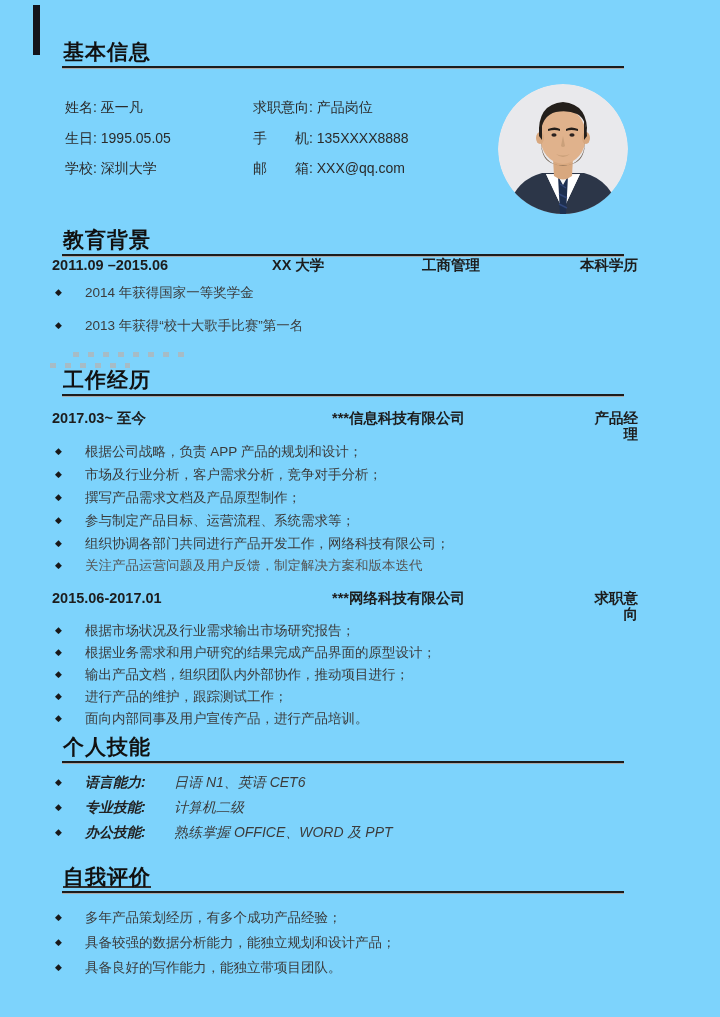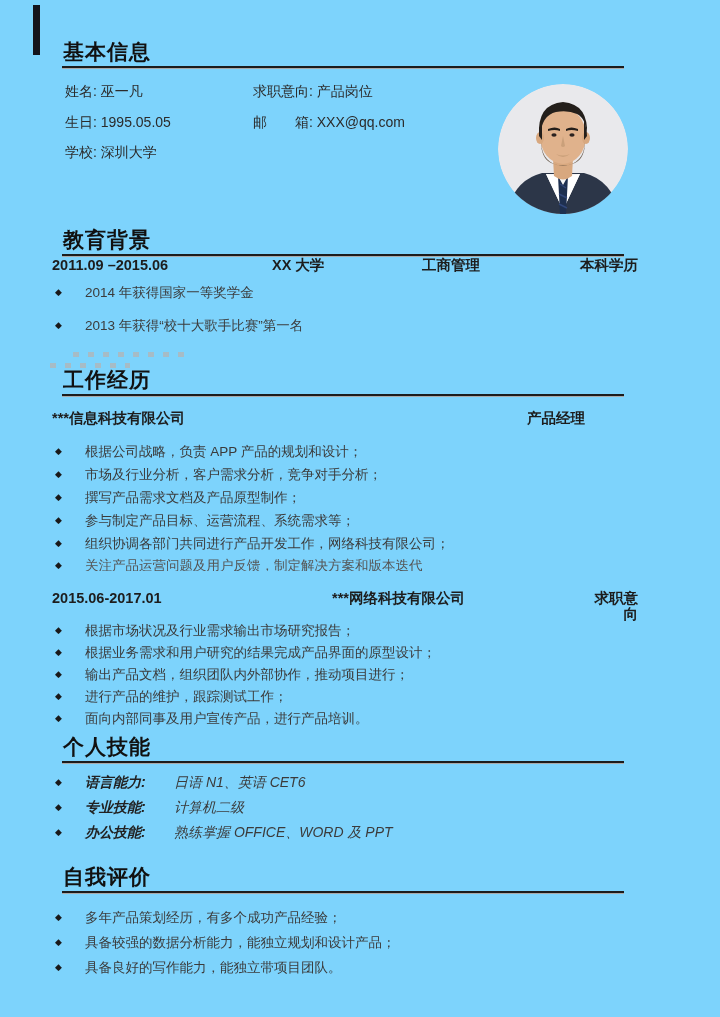--- a/index.html
+++ b/index.html
@@ -9,21 +9,21 @@
     font-family:"Liberation Sans","DejaVu Sans",sans-serif; color:#2e2e2e; overflow:hidden;
   }
   .caret-bar { position:absolute; left:33px; top:5px; width:7px; height:50px; background:#14141c; }
 
   
   .sec { position:absolute; left:62px; width:562px; }
   .sec h2 { font-size:21px; line-height:23px; font-weight:700; color:#111; letter-spacing:1px; margin:0 0 3px 1px; }
   .rule { height:3px; background:linear-gradient(#1c1c1c 0 70%, #a9a9a9 70% 100%); }
 
   
-  .contact-col { position:absolute; top:84px; }
+  .contact-col { position:absolute; top:100px; }
   .contact-col.left  { left:65px;  }
   .contact-col.right { left:253px; }
   .c-row { height:30.5px; font-size:14px; line-height:15px; color:#2b2b2b; white-space:pre; }
   .c-label { color:#2b2b2b; }
   .c-value { color:#2b2b2b; }
 
   
   .photo { position:absolute; left:498px; top:84px; width:130px; height:130px; border-radius:50%; overflow:hidden; }
 
   
@@ -68,20 +68,21 @@
       <div class="c-row"><span class="c-label">姓名: </span><span class="c-value">巫一凡</span></div>
 
       <div class="c-row"><span class="c-label">生日: </span><span class="c-value">1995.05.05</span></div>
 
       <div class="c-row"><span class="c-label">学校: </span><span class="c-value">深圳大学</span></div>
     </div>
   <div class="contact-col right">
 
       <div class="c-row"><span class="c-label">求职意向: </span><span class="c-value">产品岗位</span></div>
 
+      <div class="c-row"><span class="c-label">手　　机: </span><span class="c-value">135XXXX8888</span></div>
 
       <div class="c-row"><span class="c-label">邮　　箱: </span><span class="c-value">XXX@qq.com</span></div>
     </div>
 
   <div class="photo">
     <svg width="130" height="130" viewBox="0 0 130 130">
       <circle cx="65" cy="65" r="65" fill="#e9e9ec"></circle>
 
       <path d="M8,130 Q16,96 44,89 L86,89 Q114,96 122,130 Z" fill="#2c3648"></path>
 
@@ -144,20 +145,21 @@
 
   <div class="remnant" style="left:73px; top:352px; width:118px;"></div>
   <div class="remnant" style="left:50px; top:363px; width:80px;"></div>
 
   <div class="sec" style="top:368px;">
     <h2>工作经历</h2>
     <div class="rule"></div>
   </div>
 
   <div class="head-row job-row" style="top:410px;">
+    <span>2017.03~ 至今</span>
     <span>***信息科技有限公司</span>
     <span class="right-cell">产品经理</span>
   </div>
 
   <div class="bullets job-bullets" style="top:444px;">
 
       <div class="bullet-row">
         <span class="diamond">◆</span>
         <span class="bullet-text">根据公司战略，负责 APP 产品的规划和设计；</span>
       </div>
@@ -239,21 +241,21 @@
         <span class="diamond">◆</span>
         <span class="bullet-text"><span class="skill-label">专业技能: </span><span class="skill-value">计算机二级</span></span>
       </div>
 
       <div class="bullet-row">
         <span class="diamond">◆</span>
         <span class="bullet-text"><span class="skill-label">办公技能: </span><span class="skill-value">熟练掌握 OFFICE、WORD 及 PPT</span></span>
       </div>
     </div>
 
-  <div class="sec" style="top:865px;">
+  <div class="sec" style="top:865px;text-decoration:underline;">
     <h2>自我评价</h2>
     <div class="rule"></div>
   </div>
 
   <div class="bullets eval-bullets" style="top:910px;">
 
       <div class="bullet-row">
         <span class="diamond">◆</span>
         <span class="bullet-text">多年产品策划经历，有多个成功产品经验；</span>
       </div>

